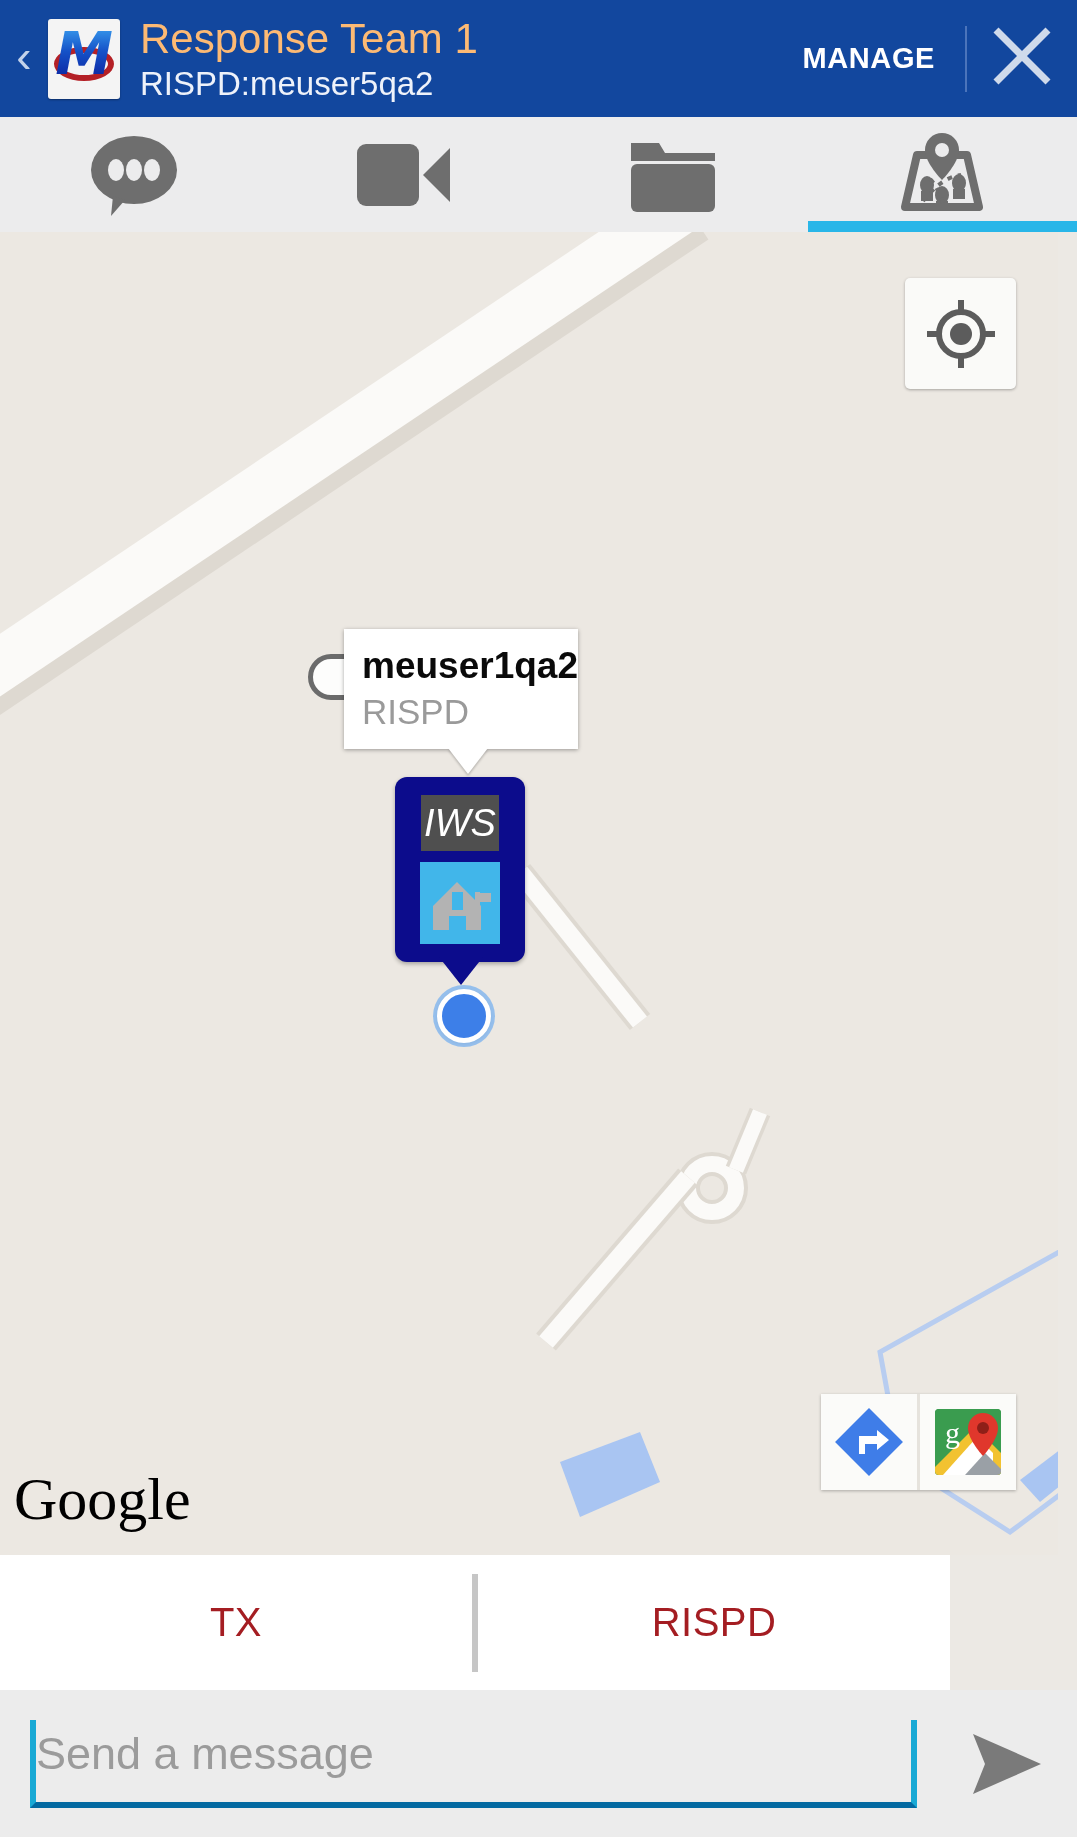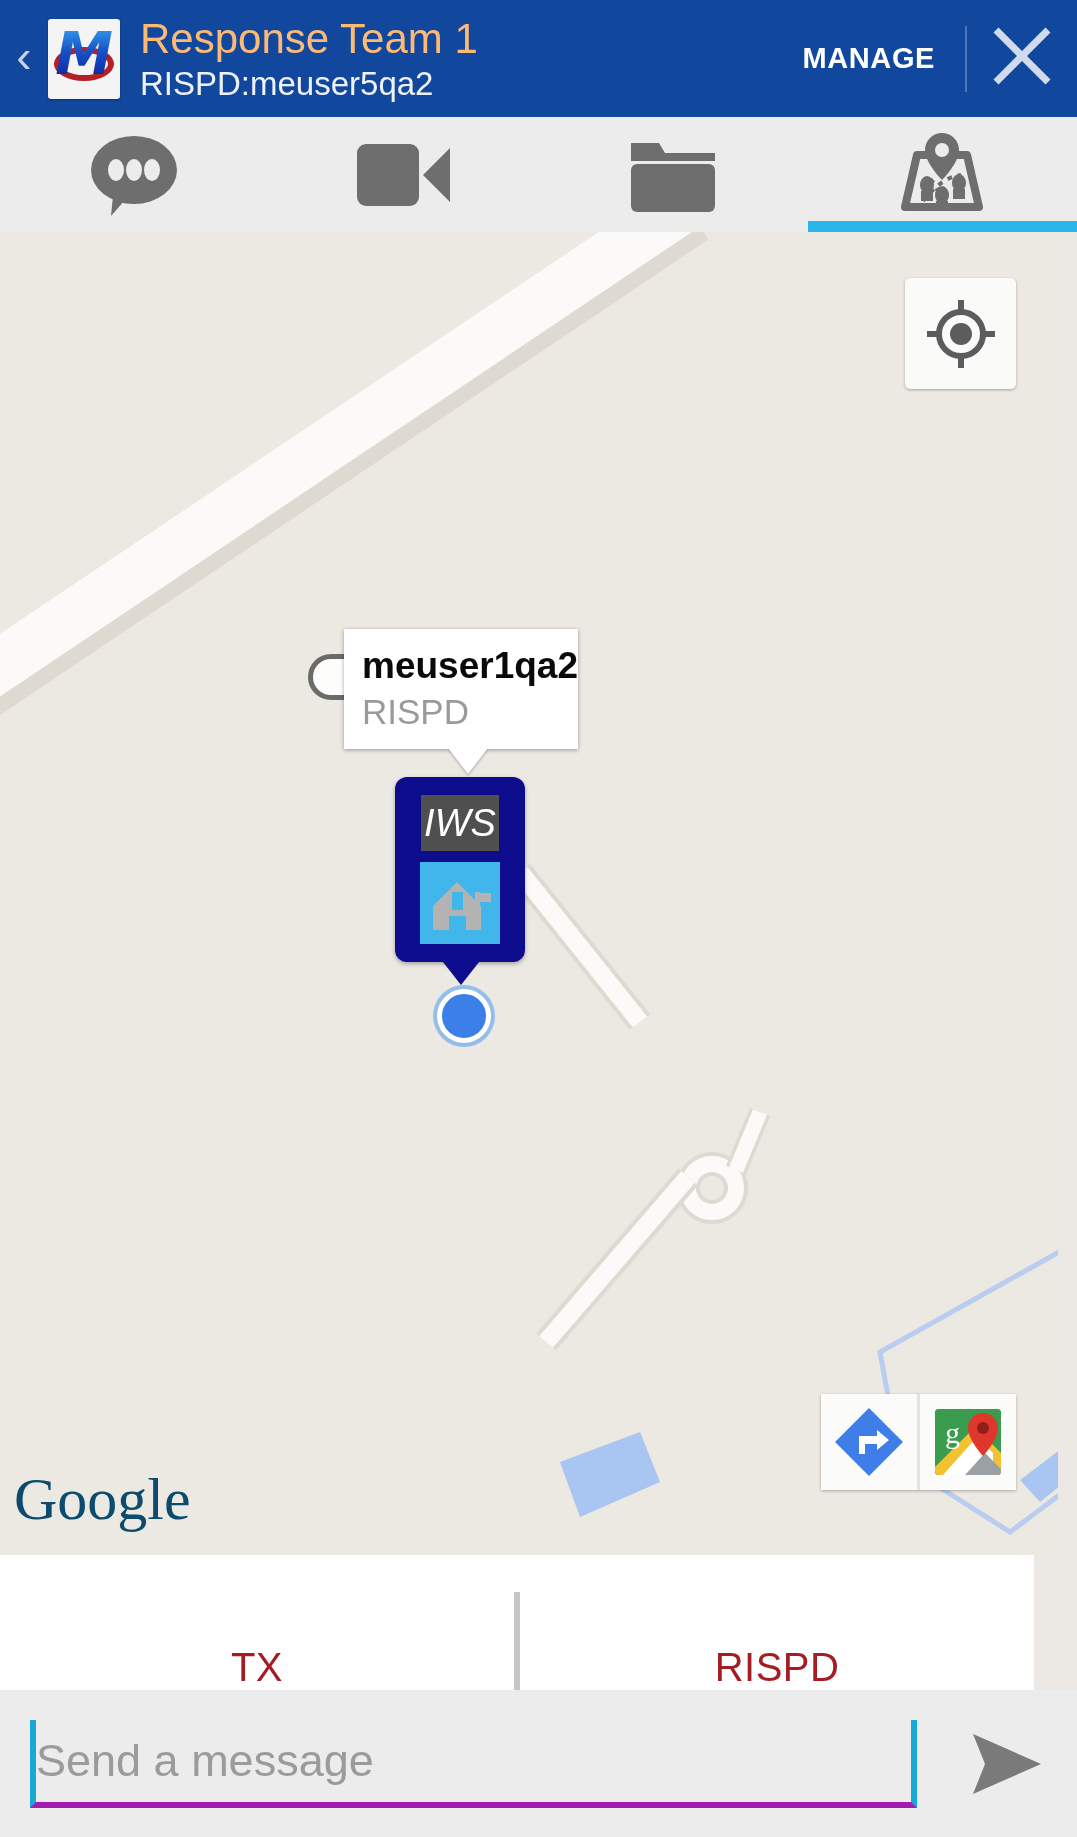--- a/index.html
+++ b/index.html
@@ -144,59 +144,59 @@
     position:absolute; left:437px; top:757px; width:54px; height:54px;
     border-radius:50%; background:#3d7fe8;
     border:5px solid #ffffff;
     box-shadow:0 0 0 4px rgba(134,183,237,.85), 0 1px 3px rgba(0,0,0,.3);
   }
 
   
   #google-watermark{
     position:absolute; left:14px; bottom:26px;
     font-family:"Liberation Serif", serif;
-    font-size:60px; color:#0c4a6e; line-height:1;
+    font-size:60px; color:#000000; line-height:1;
   }
 
   
   #map-bottom-buttons{
     position:absolute; right:42px; bottom:65px; display:flex;
     box-shadow:0 1px 3px rgba(0,0,0,.28);
   }
   .map-btn{
     width:96px; height:96px; background:#fbfbf9;
     display:flex; align-items:center; justify-content:center;
   }
   #gmaps-tile-divider{ width:3px; background:#e6e3dd; }
   #gmaps-logo{
     width:66px; height:66px; position:relative; overflow:hidden;
     border-radius:4px; background:#3a9c4f;
   }
 
   
   #action-bar{
-    position:absolute; left:0; top:1555px; width:1034px; height:135px;
-    background:#ffffff; display:flex; align-items:flex-end;
+    position:absolute; left:0; top:1555px; width:950px; height:135px;
+    background:#ffffff; display:flex; align-items:center;
   }
   .action-cell{
     flex:1 1 0; text-align:center;
     color:#a41d22; font-size:40px; letter-spacing:.5px;
   }
   .action-divider{ width:3px; height:98px; background:#c6c6c6; }
 
   
   #message-bar{
     position:absolute; left:0; top:1690px; width:1077px; height:147px;
     background:#ececec; display:flex; align-items:center;
   }
   #message-input-wrap{
     flex:1 1 auto; margin-left:30px; margin-right:20px;
-    border-bottom:6px solid #a21caf;
+    border-bottom:6px solid #0369a1;
     border-left:6px solid #19a9d5; border-right:6px solid #19a9d5;
-    height:88px; display:flex; align-items:center;
+    height:88px; display:flex; align-items:flex-start;
   }
   #message-placeholder{
     font-size:45px; color:#9b9b9b; line-height:68px; white-space:nowrap;
   }
   #send-button{
     width:140px; height:147px;
     display:flex; align-items:center; justify-content:center;
   }
 </style>
 </head>

